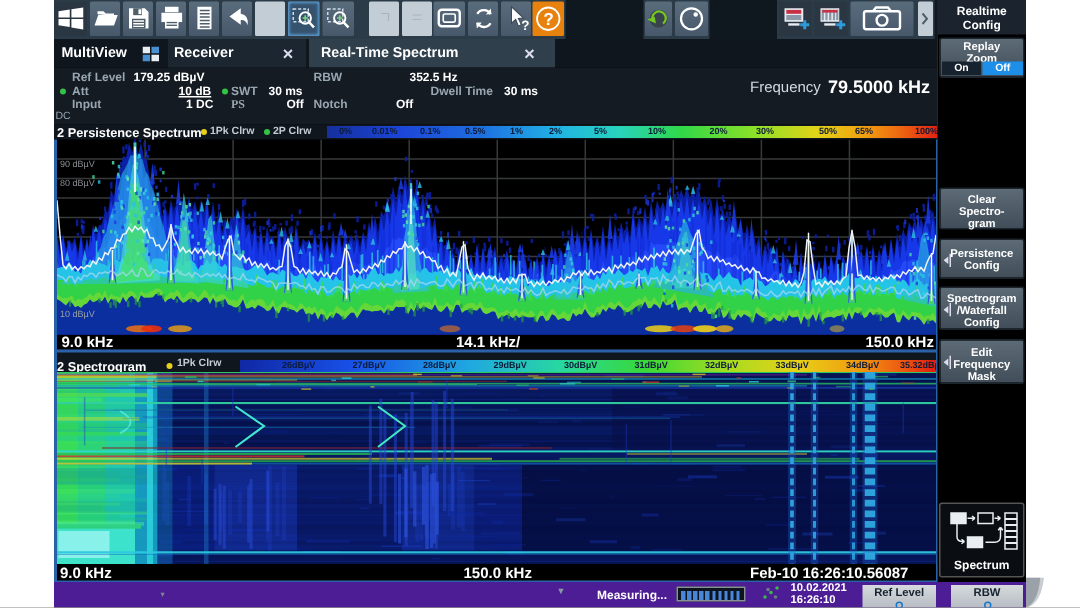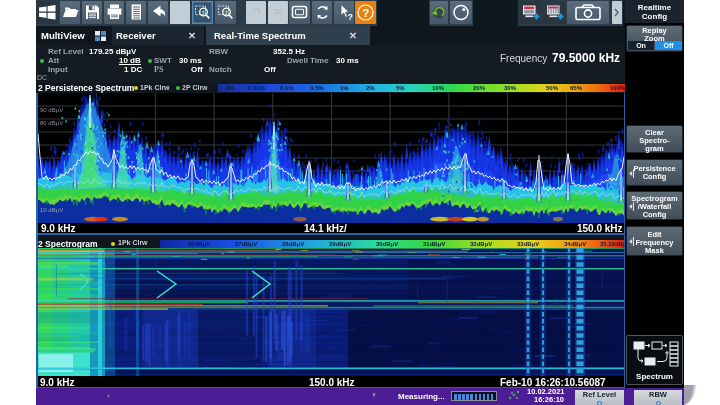--- a/index.html
+++ b/index.html
@@ -1142,21 +1142,21 @@
         </div>
         <svg class="ab" style="left:472px;top:2px" width="12" height="11">
           <g fill="#38b848">
             <circle cx="2" cy="8" r="1.2"></circle>
             <circle cx="6" cy="5" r="1.2"></circle>
             <circle cx="10" cy="2" r="1.2"></circle>
             <circle cx="9" cy="8" r="1.2" fill="#6a7a88"></circle>
             <circle cx="4" cy="3" r="1.2" fill="#6a7a88"></circle>
           </g>
         </svg>
-        <span class="ab b" style="left:491px;top:0px;font-size:7.5px;color:#fff;text-align:right;width:37px;line-height:8px">10.02.2021<br>16:26:10</span>
+        <span class="ab b" style="left:491px;top:0px;font-size:7.5px;color:#fff;text-align:left;width:37px;line-height:8px">10.02.2021<br>16:26:10</span>
         <div class="skey" style="left:539px;width:49px"><u>Ref Level</u><span class="ring"></span></div>
         <div class="skey" style="left:598px;width:48px"><u>RBW</u><span class="ring"></span></div>
       </div>
     </div>
     <svg class="ab" style="left:684px;top:385px" width="16" height="20" viewBox="0 0 16 20">
       <path d="M0 20 Q 10 18 12 0 L0 0 Z" fill="#c9cdd1"></path>
       <path d="M0 20 Q 8 17 9.5 0 L0 0 Z" fill="#9aa1a8"></path>
     </svg>
   </div>
 </body></html>

